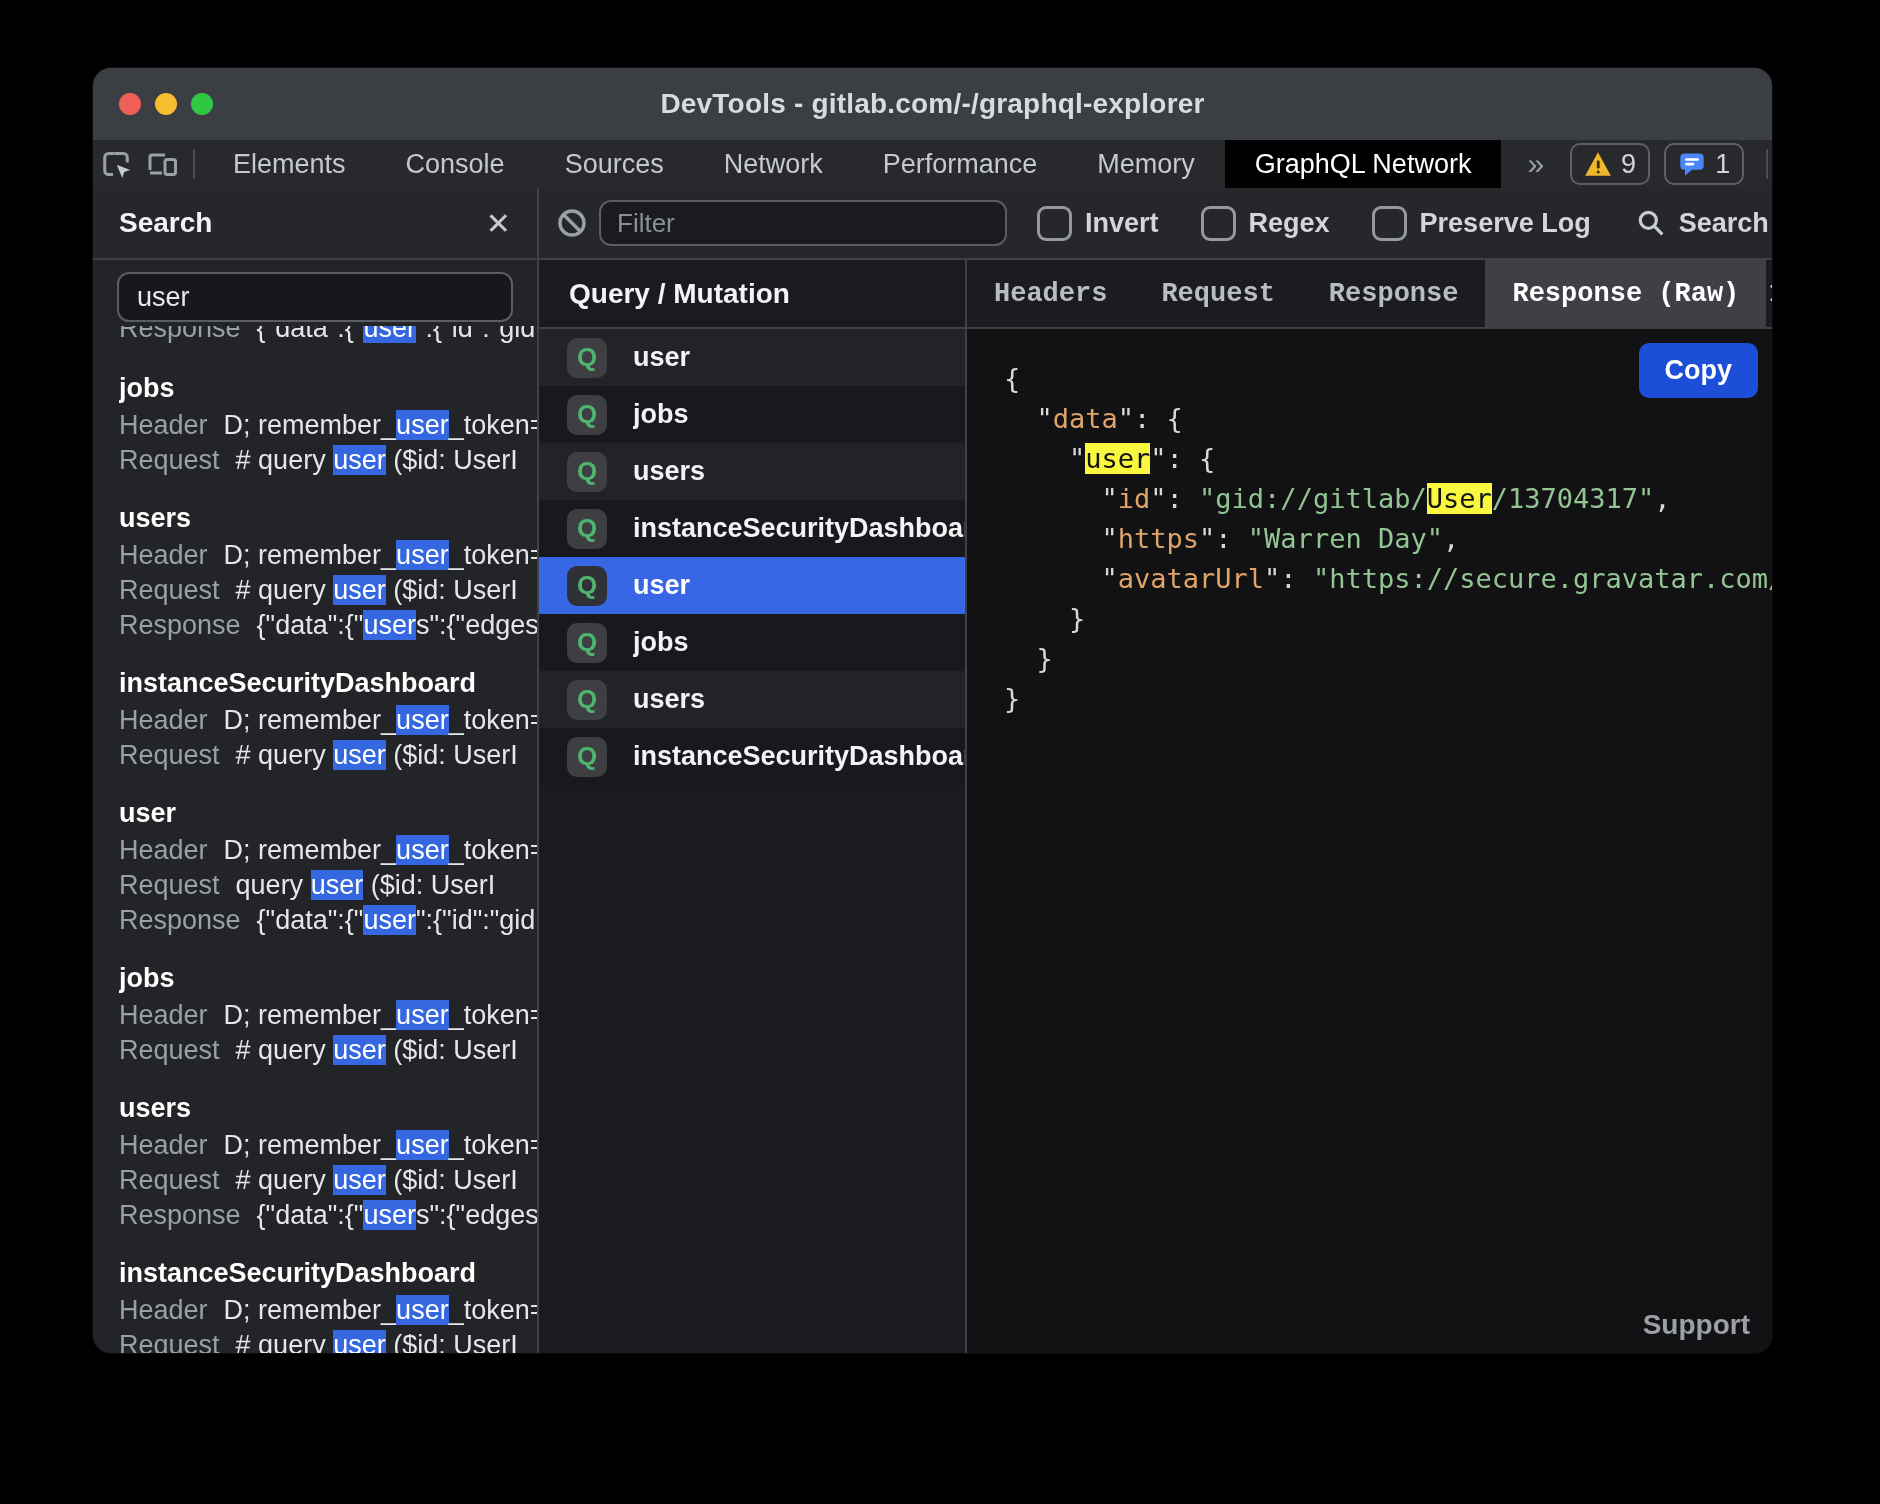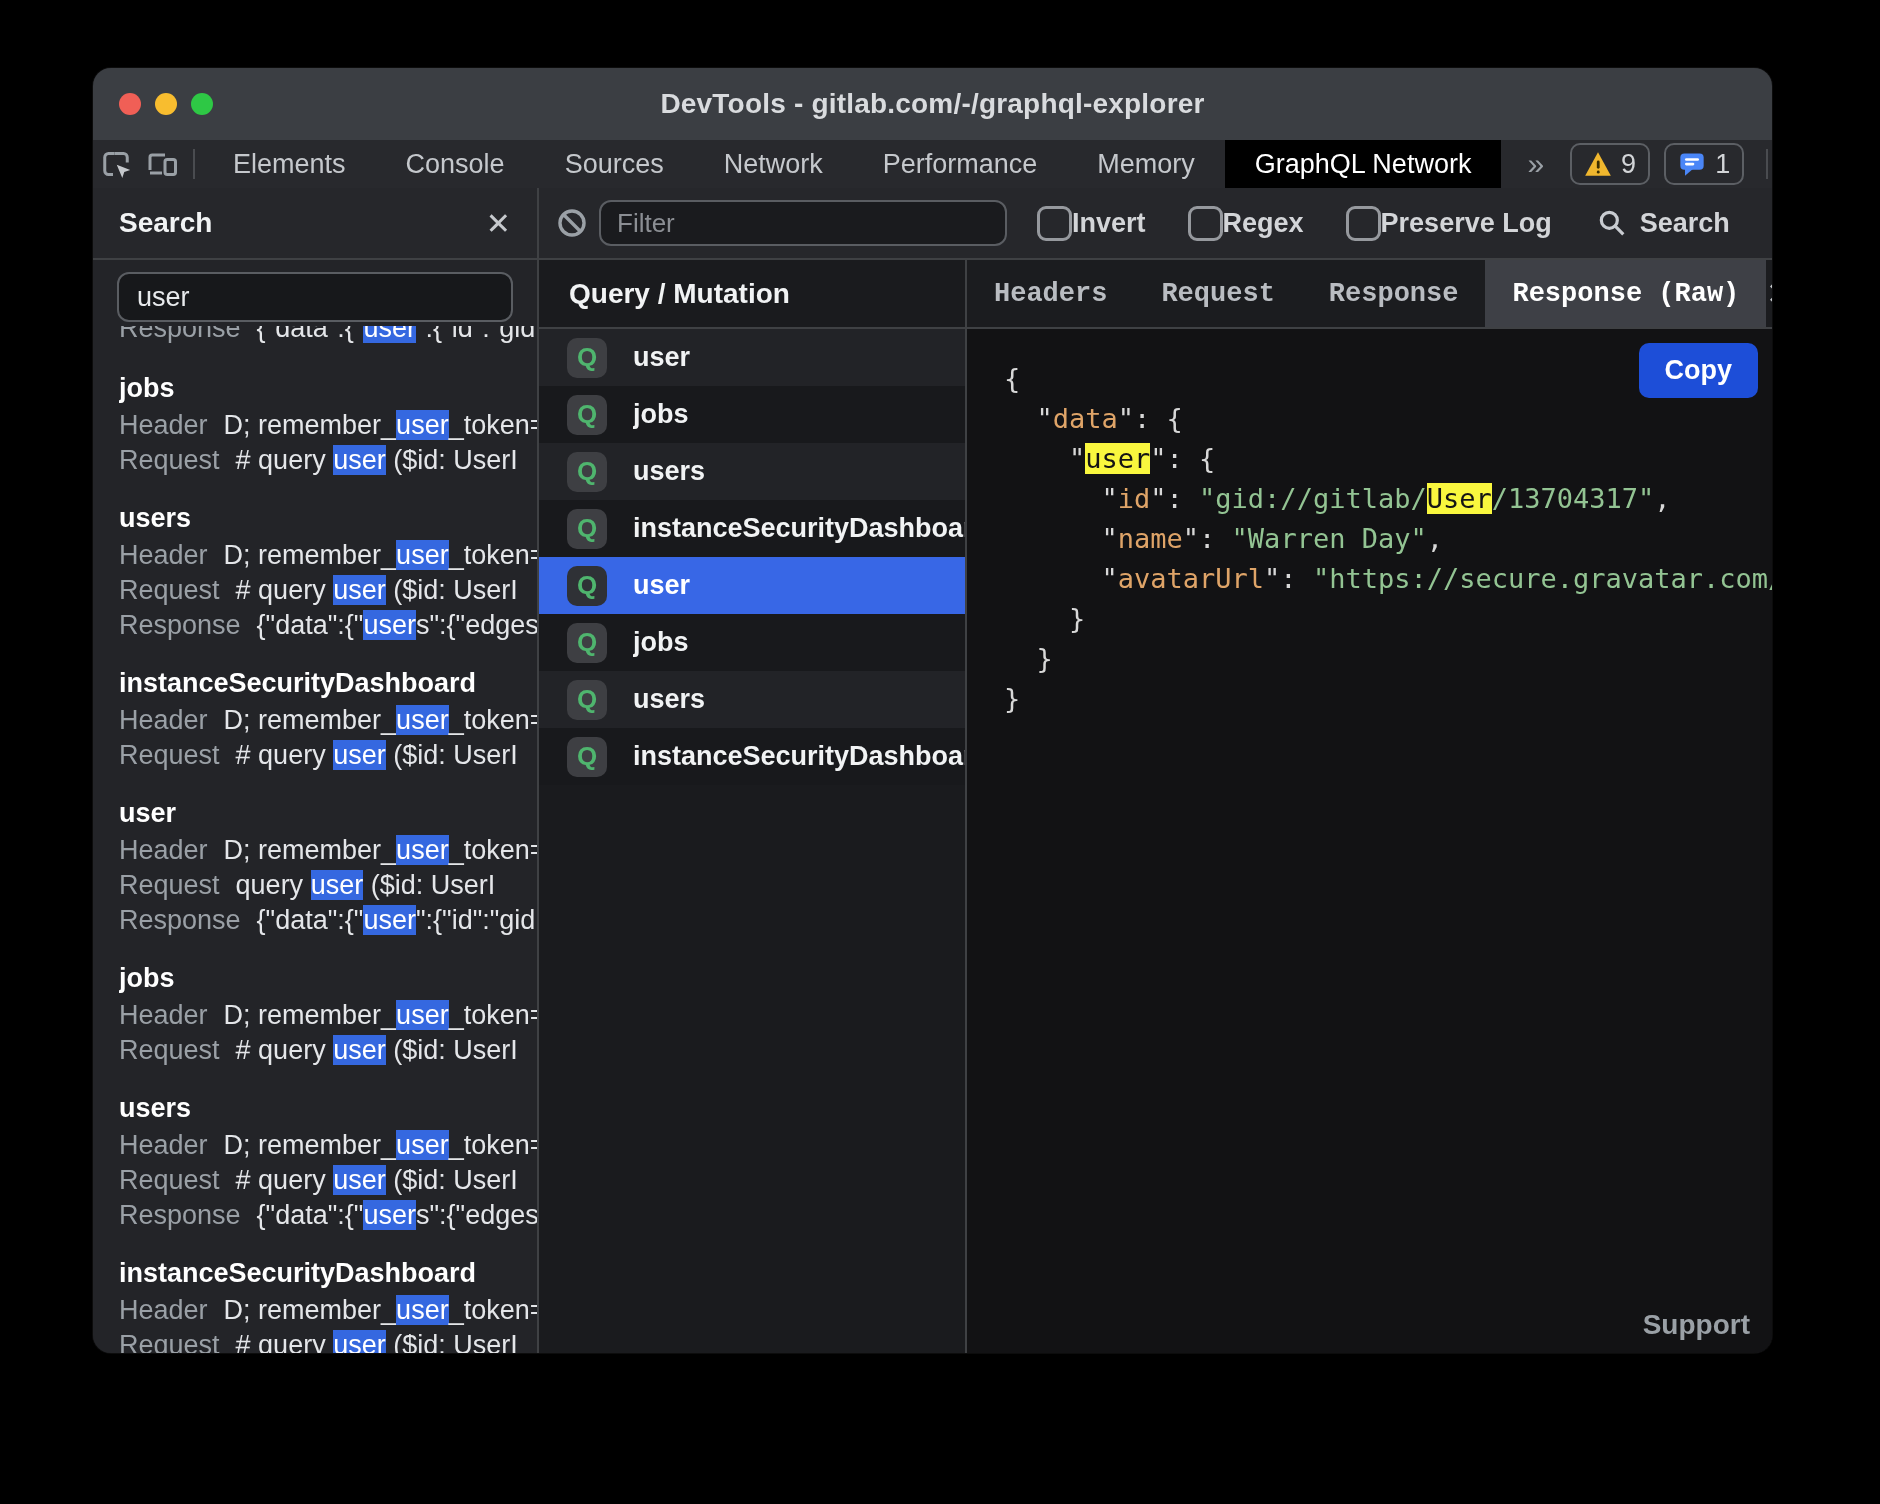--- a/index.html
+++ b/index.html
@@ -43,21 +43,21 @@
   .res-line{line-height:35px;white-space:nowrap;overflow:hidden;color:#e4e6e9;}
   .res-line .lbl{color:#9aa0a6;margin-right:16px;}
   .hl{background:#3568e0;color:#fff;}
 
   .right-super{flex:1;display:flex;flex-direction:column;min-width:0;min-height:0;}
   .filter-row{height:70px;flex:0 0 70px;background:#26272b;border-bottom:2px solid #3f4144;display:flex;align-items:center;padding-left:10px;}
   .filter-input{width:372px;height:42px;border-radius:12px;background:#1a1b1e;border:2px solid #5a5d62;color:#7dd3fc;font-size:26px;font-family:"Liberation Sans",sans-serif;padding:0 16px;outline:none;margin-left:4px;}
   .filter-input::placeholder{color:#8b8e93;}
   .search-box::placeholder{color:#8b8e93;}
   .cb-row{display:flex;align-items:center;margin-left:30px;}
-  .cb-group{display:flex;align-items:center;margin-right:42px;}
+  .cb-group{display:flex;align-items:center;gap:13px;margin-right:42px;}
   .cb{width:29px;height:29px;border:3px solid #96999e;border-radius:9px;background:transparent;flex:0 0 auto;}
   .cb-label{font-size:27px;font-weight:700;color:#d3d5d8;white-space:nowrap;}
   .search-cluster{display:flex;align-items:center;gap:12px;margin-left:2px;}
   .search-cluster .cb-label{font-weight:700;}
 
   .columns{flex:1;display:flex;min-height:0;min-width:0;}
   .mid-col{width:426px;flex:0 0 426px;background:#1a1b1e;border-right:2px solid #3f4144;display:flex;flex-direction:column;min-height:0;}
   .mid-header{height:67px;flex:0 0 67px;border-bottom:2px solid #3f4144;display:flex;align-items:center;padding:0 30px;font-size:28px;font-weight:700;color:#f1f3f4;}
   .qrows{flex:1;min-height:0;overflow:hidden;}
   .qrow{height:57px;display:flex;align-items:center;padding-left:28px;gap:26px;}
@@ -272,21 +272,21 @@
                 </div>
               <span class="dclose">✕</span>
             </div>
             <div class="json-area">
               <button class="copy-btn">Copy</button>
               <div class="json-lines">
                   <div class="j-line"><span class="j-p">{</span></div>
                   <div class="j-line"><span class="j-p">  "</span><span class="j-k">data</span><span class="j-p">": {</span></div>
                   <div class="j-line"><span class="j-p">    "</span><span class="j-k j-hl">user</span><span class="j-p">": {</span></div>
                   <div class="j-line"><span class="j-p">      "</span><span class="j-k">id</span><span class="j-p">": </span><span class="j-s">"gid://gitlab/</span><span class="j-s j-hl">User</span><span class="j-s">/13704317"</span><span class="j-p">,</span></div>
-                  <div class="j-line"><span class="j-p">      "</span><span class="j-k">name</span><span class="j-p">": </span><span class="j-s">"Warren Day"</span><span class="j-p">,</span></div>
+                  <div class="j-line"><span class="j-p">      "</span><span class="j-k">https</span><span class="j-p">": </span><span class="j-s">"Warren Day"</span><span class="j-p">,</span></div>
                   <div class="j-line"><span class="j-p">      "</span><span class="j-k">avatarUrl</span><span class="j-p">": </span><span class="j-s">"https://secure.gravatar.com/avatar</span></div>
                   <div class="j-line"><span class="j-p">    }</span></div>
                   <div class="j-line"><span class="j-p">  }</span></div>
                   <div class="j-line"><span class="j-p">}</span></div>
                 </div>
             </div>
             <div class="support">Support</div>
           </div>
 
         </div>

